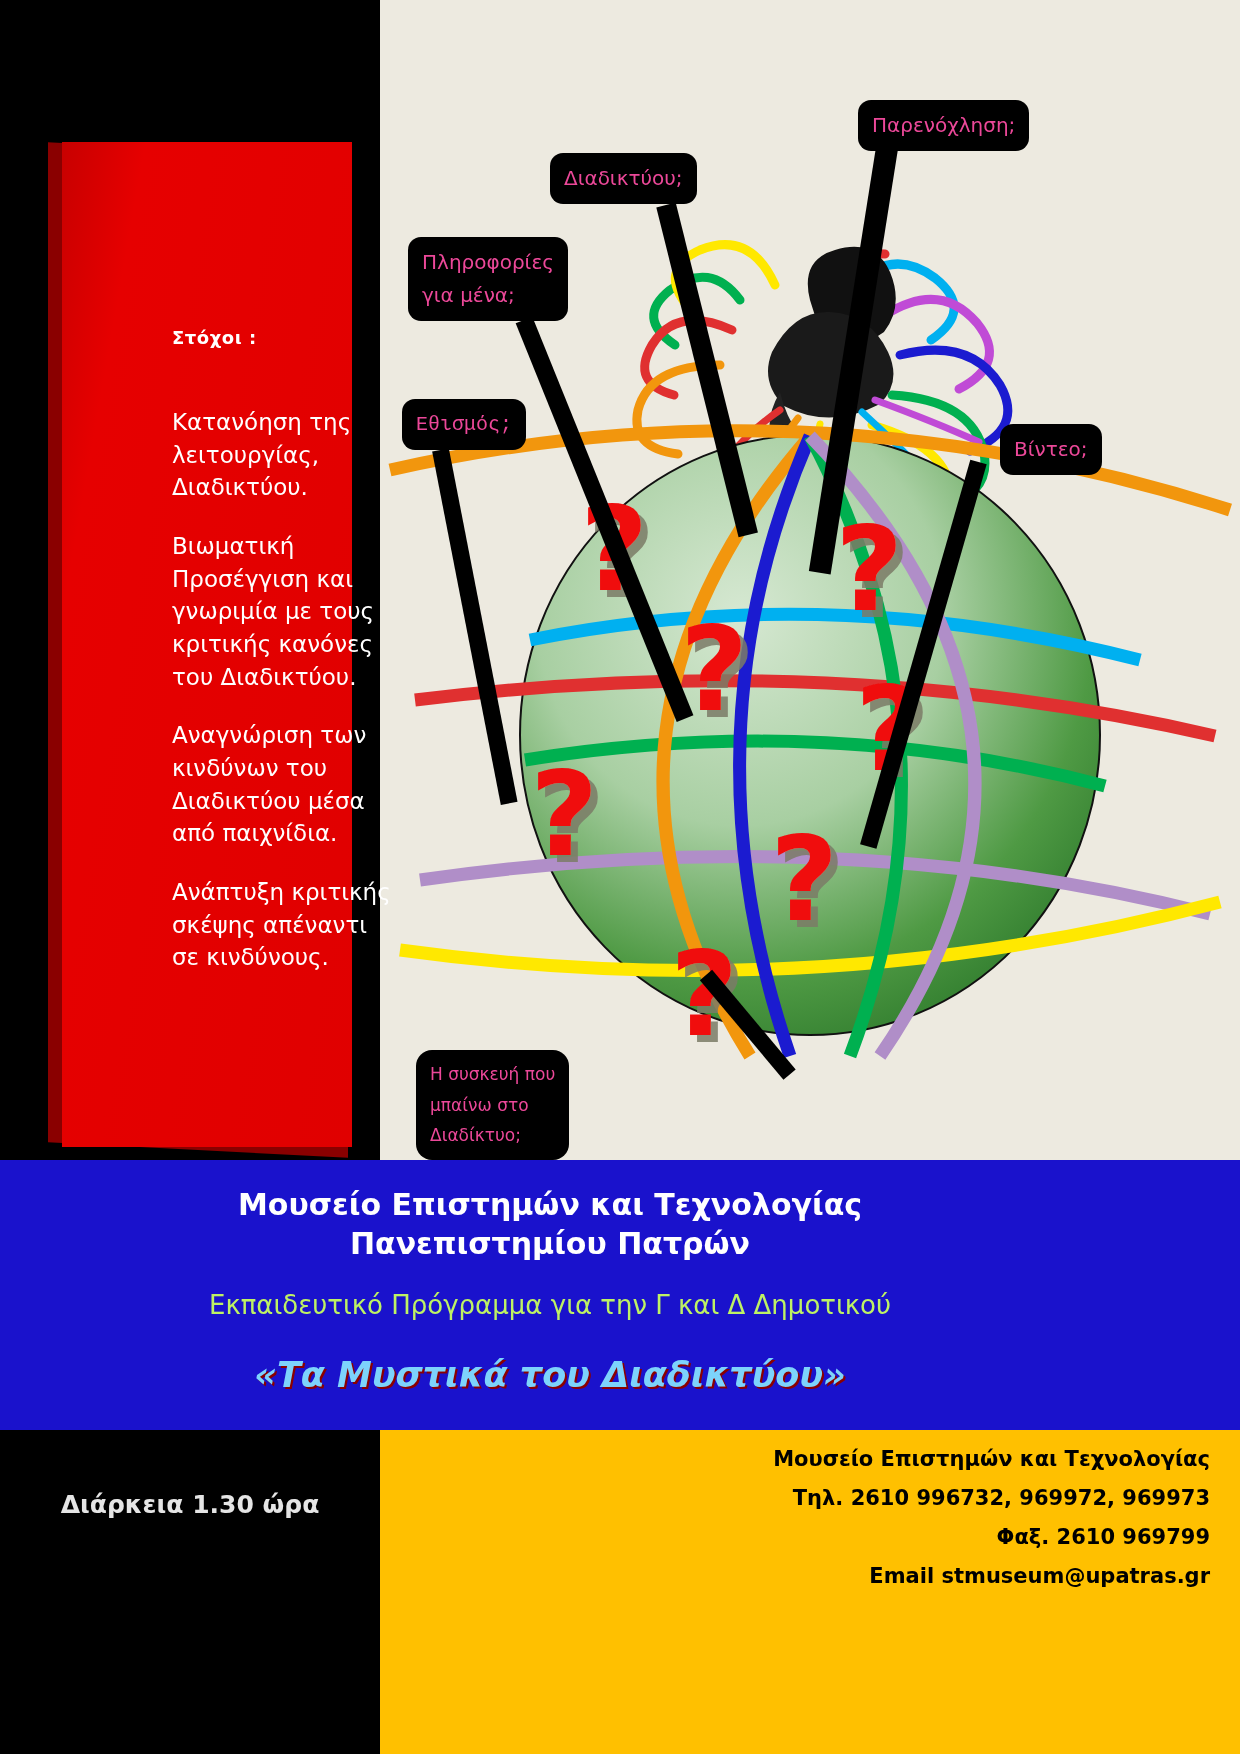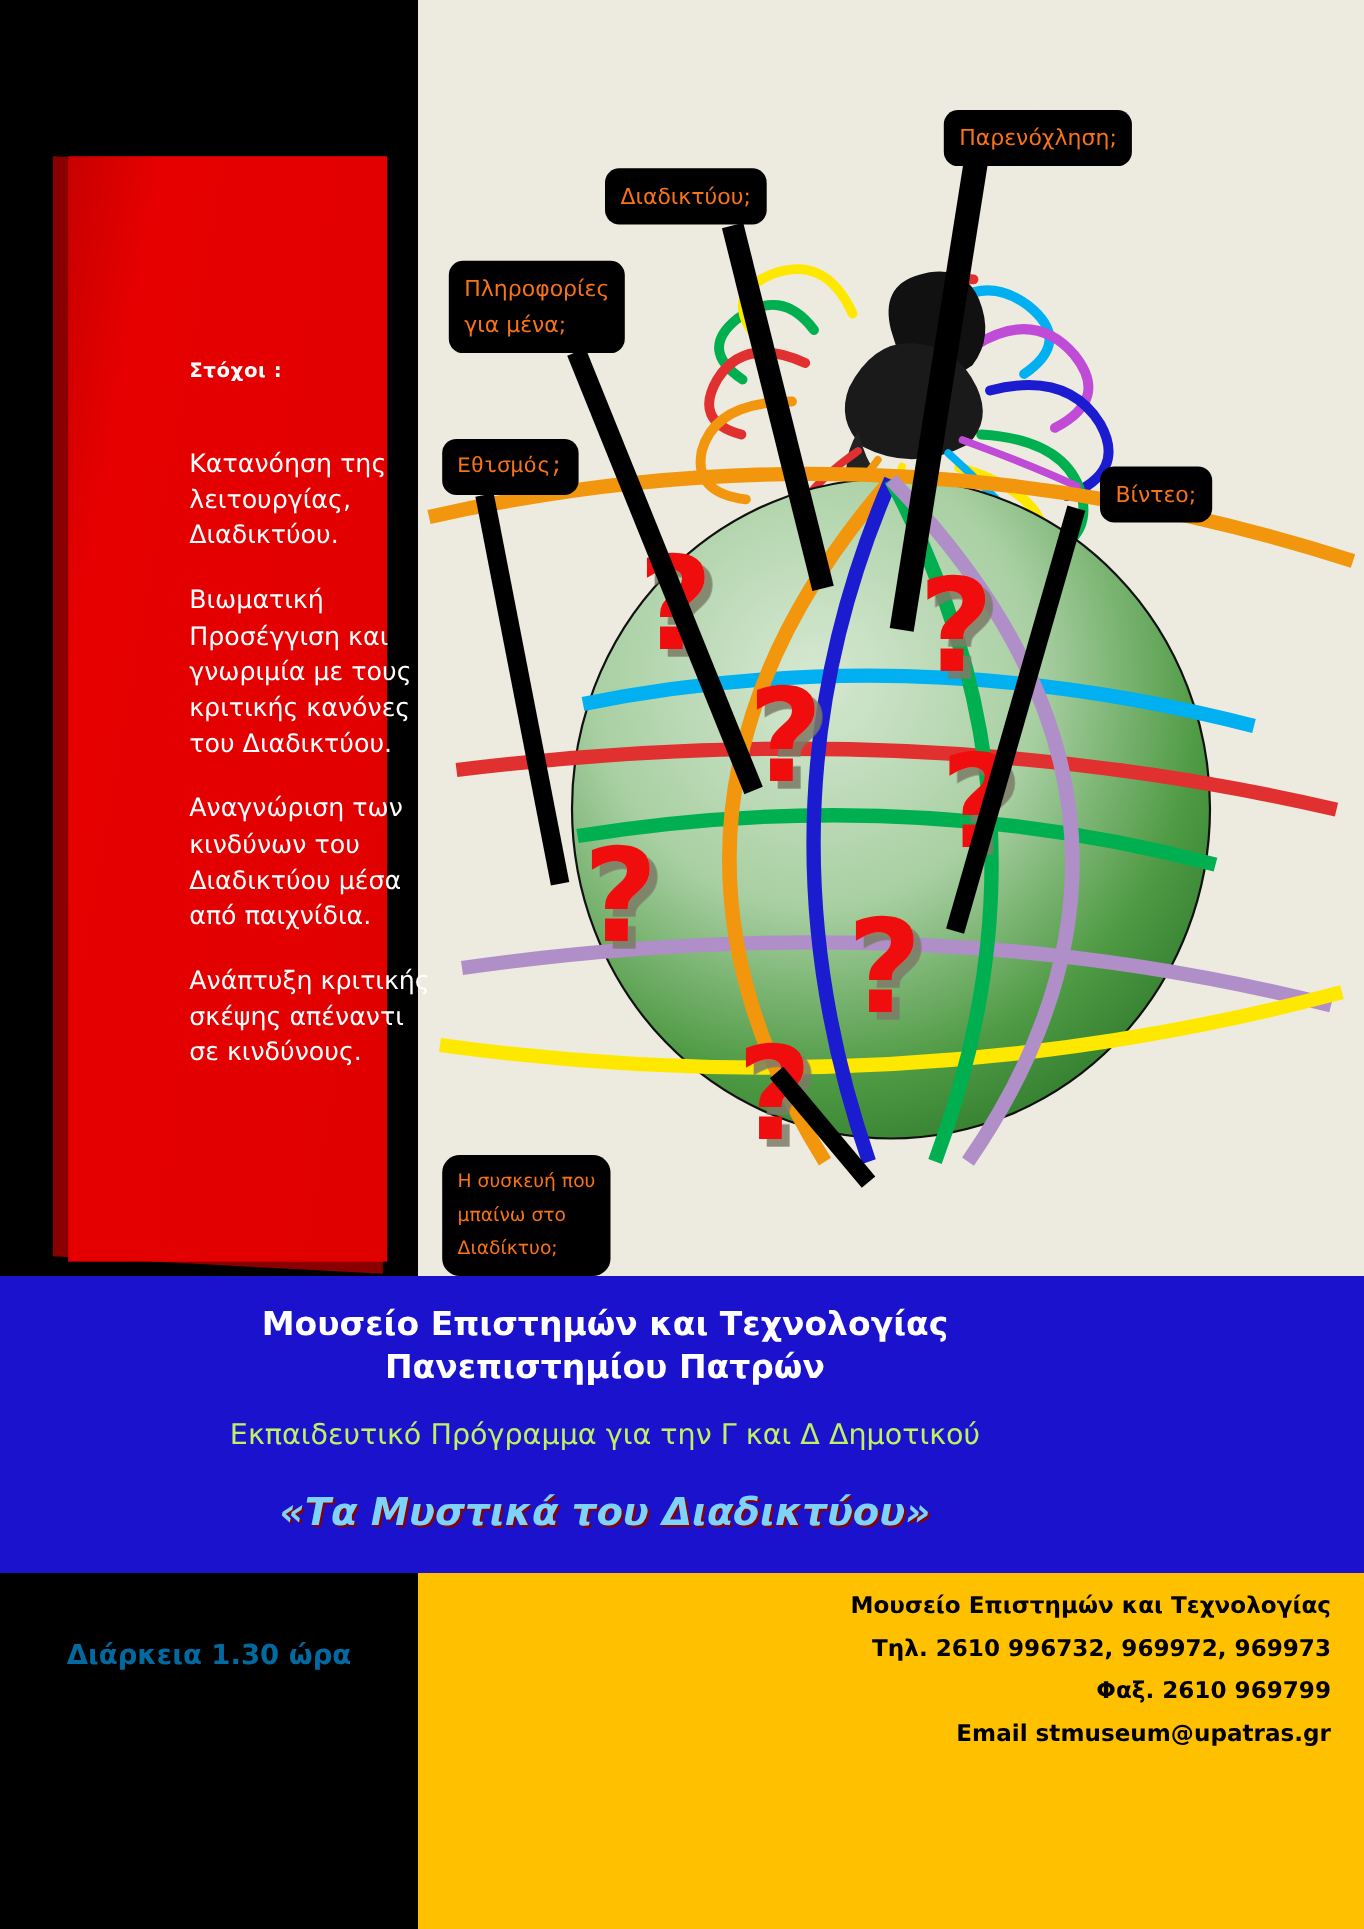--- a/index.html
+++ b/index.html
@@ -21,38 +21,38 @@
            background:linear-gradient(100deg,#c80000 0%,#e60000 18%,#e00000 100%);}
   .red-inner{position:absolute;left:110px;top:185px;width:220px;color:#fff;}
   .red-title{font-size:18px;font-weight:bold;letter-spacing:.5px;margin:0 0 58px 0;}
   .red-item{font-size:23px;line-height:1.42;margin:0 0 26px 0;}
 
   
   .globe-wrap{position:absolute;left:380px;top:0;width:860px;height:1160px;}
   .globe-svg{position:absolute;left:0;top:0;}
 
   
-  .bub{position:absolute;background:#000;color:#f97316;border-radius:13px;padding:9px 14px;
+  .bub{position:absolute;background:#000;color:#ec4899;border-radius:13px;padding:9px 14px;
        font-size:20px;line-height:1.65;z-index:40;white-space:pre-line;}
   .bub.small{font-size:17px;line-height:1.8;border-radius:16px;}
   .pointer{position:absolute;background:#000;z-index:30;transform-origin:top center;}
 
   
   .blue-band{position:absolute;left:0;top:1160px;width:1240px;height:270px;background:#1a12cc;}
   .bb-title{position:absolute;left:0;top:25px;width:1100px;text-align:center;color:#fff;
             font-size:30px;font-weight:bold;line-height:1.3;}
   .bb-sub{position:absolute;left:0;top:130px;width:1100px;text-align:center;color:#bef264;
           font-size:26px;}
   .bb-main{position:absolute;left:0;top:195px;width:1100px;text-align:center;
            color:#7dd3fc;font-size:35px;font-weight:bold;font-style:italic;
            text-shadow:2px 2px 0 #8a0000;}
 
   
   .bottom-black{position:absolute;left:0;top:1430px;width:380px;height:324px;background:#000;}
-  .duration{position:absolute;left:0;top:1490px;width:380px;text-align:center;color:#0369a1;
+  .duration{position:absolute;left:0;top:1490px;width:380px;text-align:center;color:#e5e5e5;
             font-size:25px;font-weight:bold;}
   .yellow-box{position:absolute;left:380px;top:1430px;width:860px;height:324px;background:#ffc000;}
   .contact{position:absolute;right:30px;top:1440px;width:700px;text-align:right;color:#000;
            font-size:21px;font-weight:bold;line-height:1.85;}
 </style>
 </head>
 <body>
 
 <div id="poster">
 
@@ -146,21 +146,21 @@
     <div class="pointer" style="left:52px;top:450px;width:17px;height:360px;transform:rotate(-11deg);"></div>
     <div class="pointer" style="left:590px;top:462px;width:17px;height:400px;transform:rotate(16deg);"></div>
     <div class="pointer" style="left:318px;top:975px;width:16px;height:130px;transform:rotate(-40deg);"></div>
 
     <div class="bub" style="left:478px;top:100px;">Παρενόχληση;</div>
     <div class="bub" style="left:170px;top:153px;">Διαδικτύου;</div>
     <div class="bub" style="left:28px;top:237px;">Πληροφορίες
 για μένα;</div>
     <div class="bub" style="left:22px;top:399px;font-family:Liberation Mono, monospace;">Εθισμός;</div>
     <div class="bub" style="left:620px;top:424px;text-align:center;">Βίντεο;</div>
-    <div class="bub small" style="left:22px;top:1050px;">Η συσκευή που
+    <div class="bub small" style="left:36px;top:1050px;">Η συσκευή που
 μπαίνω  στο
 Διαδίκτυο;</div>
   </div>
 
   <div class="blue-band">
     <div class="bb-title">
       <span>Μουσείο  Επιστημών και Τεχνολογίας</span><br>
       <span>Πανεπιστημίου Πατρών</span>
     </div>
     <div class="bb-sub">Εκπαιδευτικό Πρόγραμμα για την Γ και Δ Δημοτικού</div>

